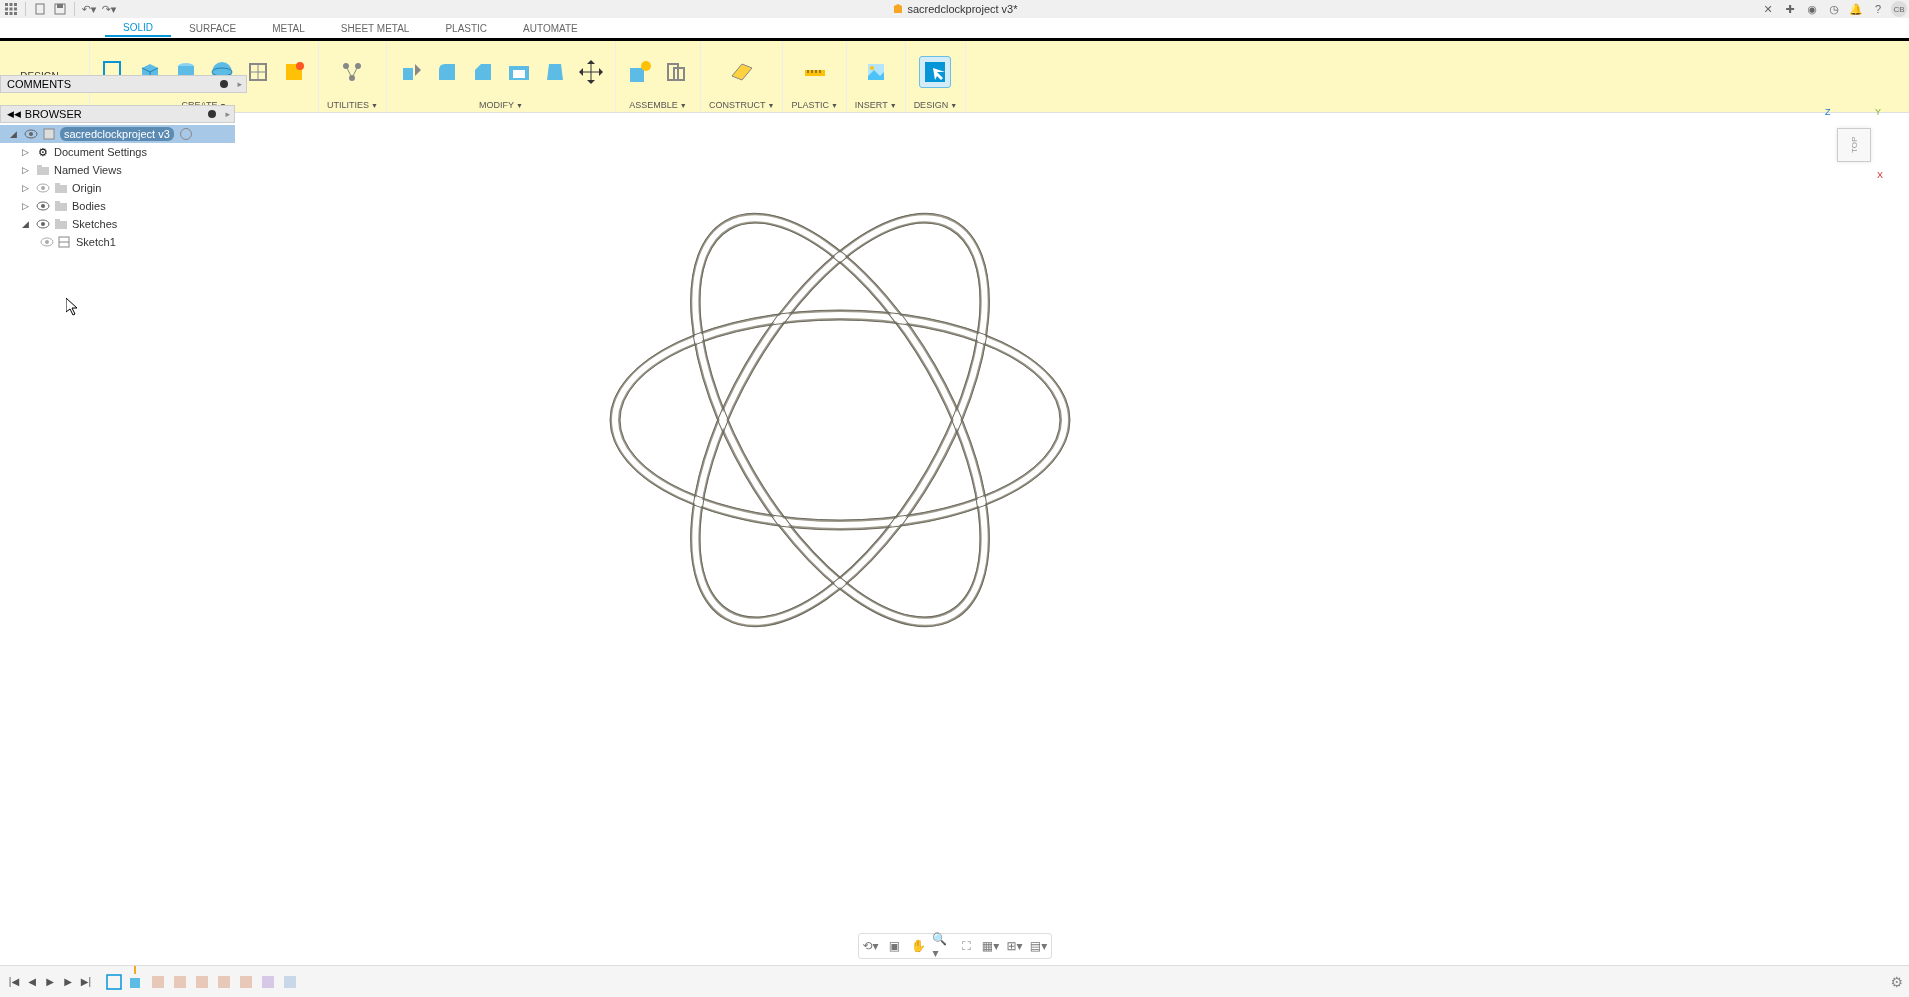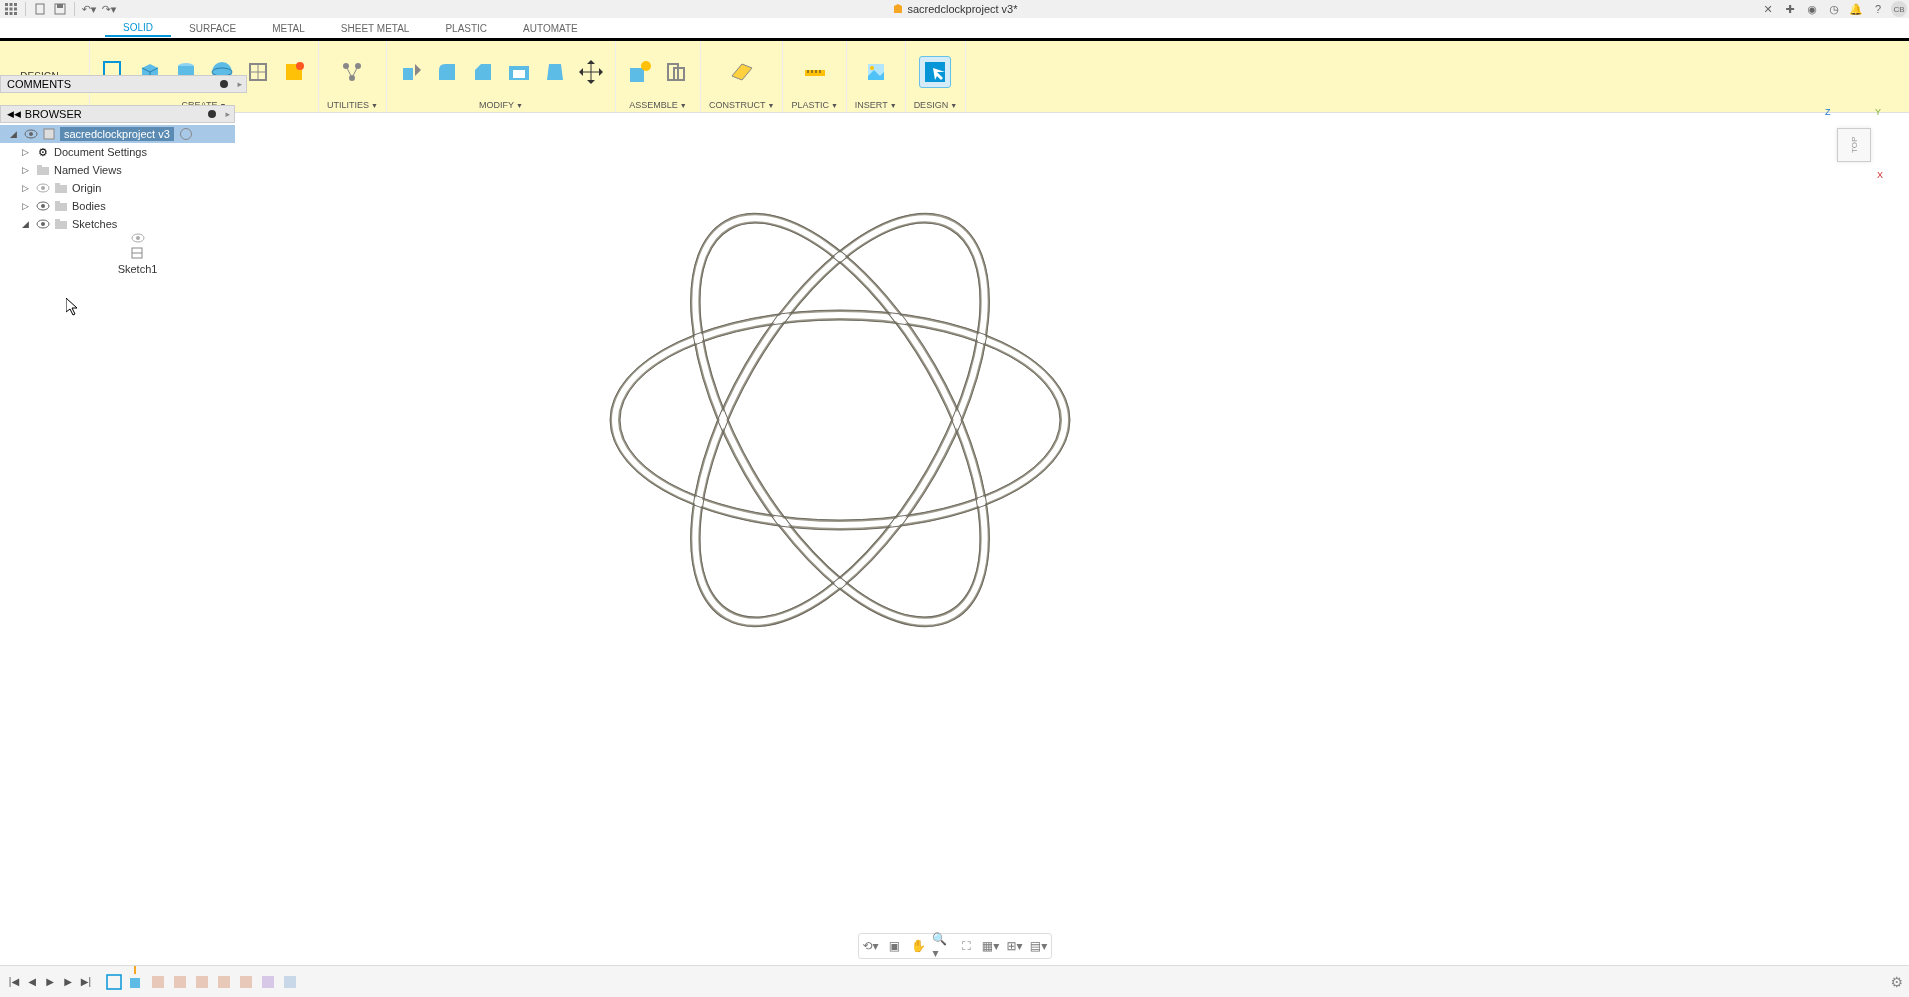--- a/index.html
+++ b/index.html
@@ -29,27 +29,27 @@
 .ribbon-label .caret { font-size: 7px; }
 
 
 .browser { position: absolute; left: 0; top: 105px; width: 235px; background: rgba(250,250,250,0); font-size: 11px; }
 .browser-header { height: 18px; background: #e8e8e8; display: flex; align-items: center; padding: 0 6px; border: 1px solid #ccc; position: relative; }
 .browser-header-dot { position: absolute; right: 18px; width: 8px; height: 8px; background: #333; border-radius: 50%; }
 .browser-arrow { position: absolute; right: 4px; font-size: 9px; color: #888; }
 .browser-tree { padding: 2px 0; }
 .tree-row { display: flex; align-items: center; height: 18px; padding-left: 10px; gap: 4px; cursor: pointer; }
 .tree-row.selected { background: #a8c8e8; }
-.tree-row.selected .tree-label-box { background: #5b8bb3; color: #fff; padding: 1px 4px; border-radius: 0; }
+.tree-row.selected .tree-label-box { background: #5b8bb3; color: #fff; padding: 1px 4px; border-radius: 6px; }
 .tree-toggle { width: 10px; font-size: 9px; color: #555; }
 .tree-eye { width: 14px; height: 14px; display: flex; align-items: center; justify-content: center; }
 .tree-icon { width: 14px; height: 14px; display: flex; align-items: center; justify-content: center; }
 .tree-label { color: #333; font-size: 11px; }
 .tree-child { padding-left: 22px; }
-.tree-child2 { padding-left: 40px; flex-direction: column; }
+.tree-child2 { padding-left: 40px; }
 .tree-radio { width: 12px; height: 12px; border: 1px solid #888; border-radius: 50%; margin-left: 2px; }
 
 
 .canvas { position: absolute; left: 0; top: 105px; right: 0; bottom: 60px; background: #fff; z-index: -1; }
 .model { position: absolute; left: 605px; top: 100px; }
 
 
 .viewcube { position: absolute; right: 30px; top: 115px; width: 50px; height: 60px; display: flex; align-items: center; justify-content: center; }
 .viewcube-face { width: 34px; height: 34px; background: #f8f8f8; border: 1px solid #ccc; display: flex; align-items: center; justify-content: center; font-size: 8px; color: #999; writing-mode: vertical-rl; transform: rotate(180deg); box-shadow: 0 0 4px rgba(0,0,0,0.1); }
 .viewcube-axis { position: absolute; font-size: 9px; }

